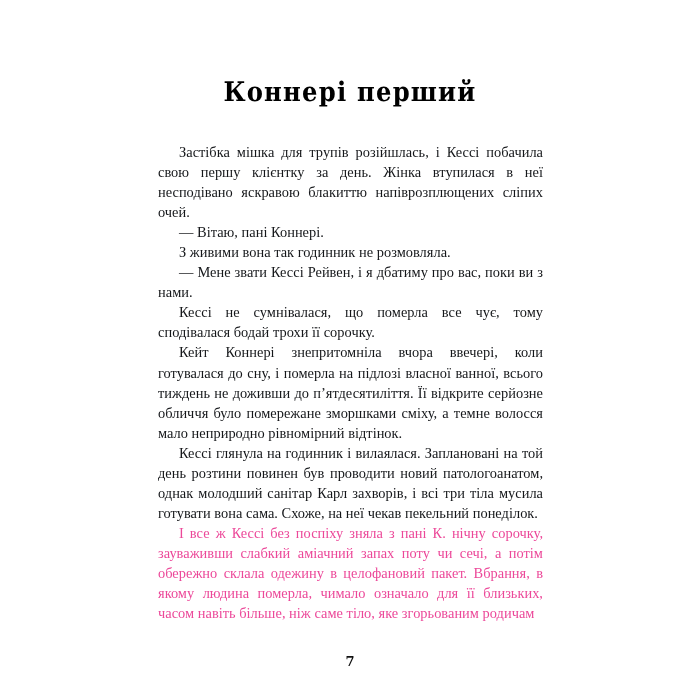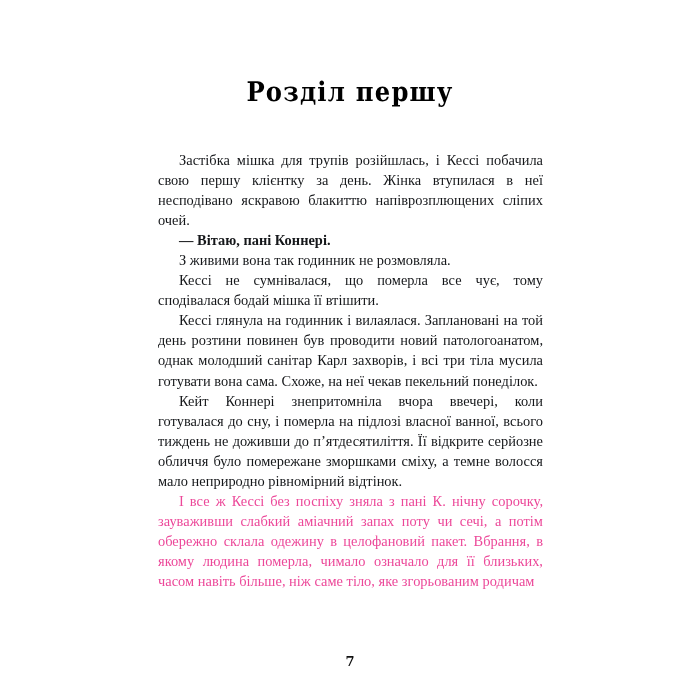--- a/index.html
+++ b/index.html
@@ -47,39 +47,37 @@
     transform: scaleX(1.0);
     text-rendering: geometricPrecision;
   }
 
   
   .text-block {
     position: absolute;
     left: 158px;
     top: 142px;
     width: 385px;
-    margin-top: 8px;
   }
   .para {
     margin: 0;
     font-size: 14.4px;
     line-height: 20.05px;
     text-align: justify;
     text-justify: inter-word;
     text-indent: 21px;
     color: #15171a;
     letter-spacing: 0.02px;
     -webkit-font-smoothing: antialiased;
   }
   .para.last-line-natural {
     text-align-last: left;
   }
   .para.dialogue {
     text-indent: 21px;
-    font-weight: bold;
   }
 
   
   .folio {
     position: absolute;
     left: 0;
     top: 652px;
     width: 700px;
     text-align: center;
   }
@@ -91,30 +89,31 @@
     line-height: 16px;
     color: #111111;
   }
 </style>
 </head>
 <body style="background: rgb(255, 255, 255);">
 
 <div class="page">
 
   <div class="chapter-heading">
-    <span class="chapter-title">Розділ першу</span>
+    <span class="chapter-title">Коннері перший</span>
   </div>
 
   <div class="text-block">
     <p class="para" style="color: rgb(21, 23, 26);">Застібка мішка для трупів розійшлась, і Кессі побачила свою першу клієнтку за день. Жінка втупилася в неї несподівано яскравою блакиттю напіврозплющених сліпих очей.</p>
     <p class="para dialogue last-line-natural" style="color: rgb(21, 23, 26);">— Вітаю, пані Коннері.</p>
     <p class="para last-line-natural" style="color: rgb(21, 23, 26);">З живими вона так годинник не розмовляла.</p>
-    <p class="para" style="color: rgb(21, 23, 26);">Кессі не сумнівалася, що померла все чує, тому сподівалася бодай мішка її втішити.</p>
+    <p class="para dialogue" style="color: rgb(21, 23, 26);">— Мене звати Кессі Рейвен, і я дбатиму про вас, поки ви з нами.</p>
+    <p class="para" style="color: rgb(21, 23, 26);">Кессі не сумнівалася, що померла все чує, тому сподівалася бодай трохи її сорочку.</p>
+    <p class="para" style="color: rgb(21, 23, 26);">Кейт Коннері знепритомніла вчора ввечері, коли готувалася до сну, і померла на підлозі власної ванної, всього тиждень не доживши до п’ятдесятиліття. Її відкрите серйозне обличчя було помережане зморшками сміху, а темне волосся мало неприродно рівномірний відтінок.</p>
     <p class="para" style="color: rgb(21, 23, 26);">Кессі глянула на годинник і вилаялася. Заплановані на той день розтини повинен був проводити новий патологоанатом, однак молодший санітар Карл захворів, і всі три тіла мусила готувати вона сама. Схоже, на неї чекав пекельний понеділок.</p>
-    <p class="para" style="color: rgb(21, 23, 26);">Кейт Коннері знепритомніла вчора ввечері, коли готувалася до сну, і померла на підлозі власної ванної, всього тиждень не доживши до п’ятдесятиліття. Її відкрите серйозне обличчя було помережане зморшками сміху, а темне волосся мало неприродно рівномірний відтінок.</p>
     <p class="para" style="color: #ec4899;">І все ж Кессі без поспіху зняла з пані К. нічну сорочку, зауваживши слабкий аміачний запах поту чи сечі, а потім обережно склала одежину в целофановий пакет. Вбрання, в якому людина померла, чимало означало для її близьких, часом навіть більше, ніж саме тіло, яке згорьованим родичам</p>
   </div>
 
   <div class="folio">
     <span class="folio-number">7</span>
   </div>
 
 </div>
 
 </body></html>

